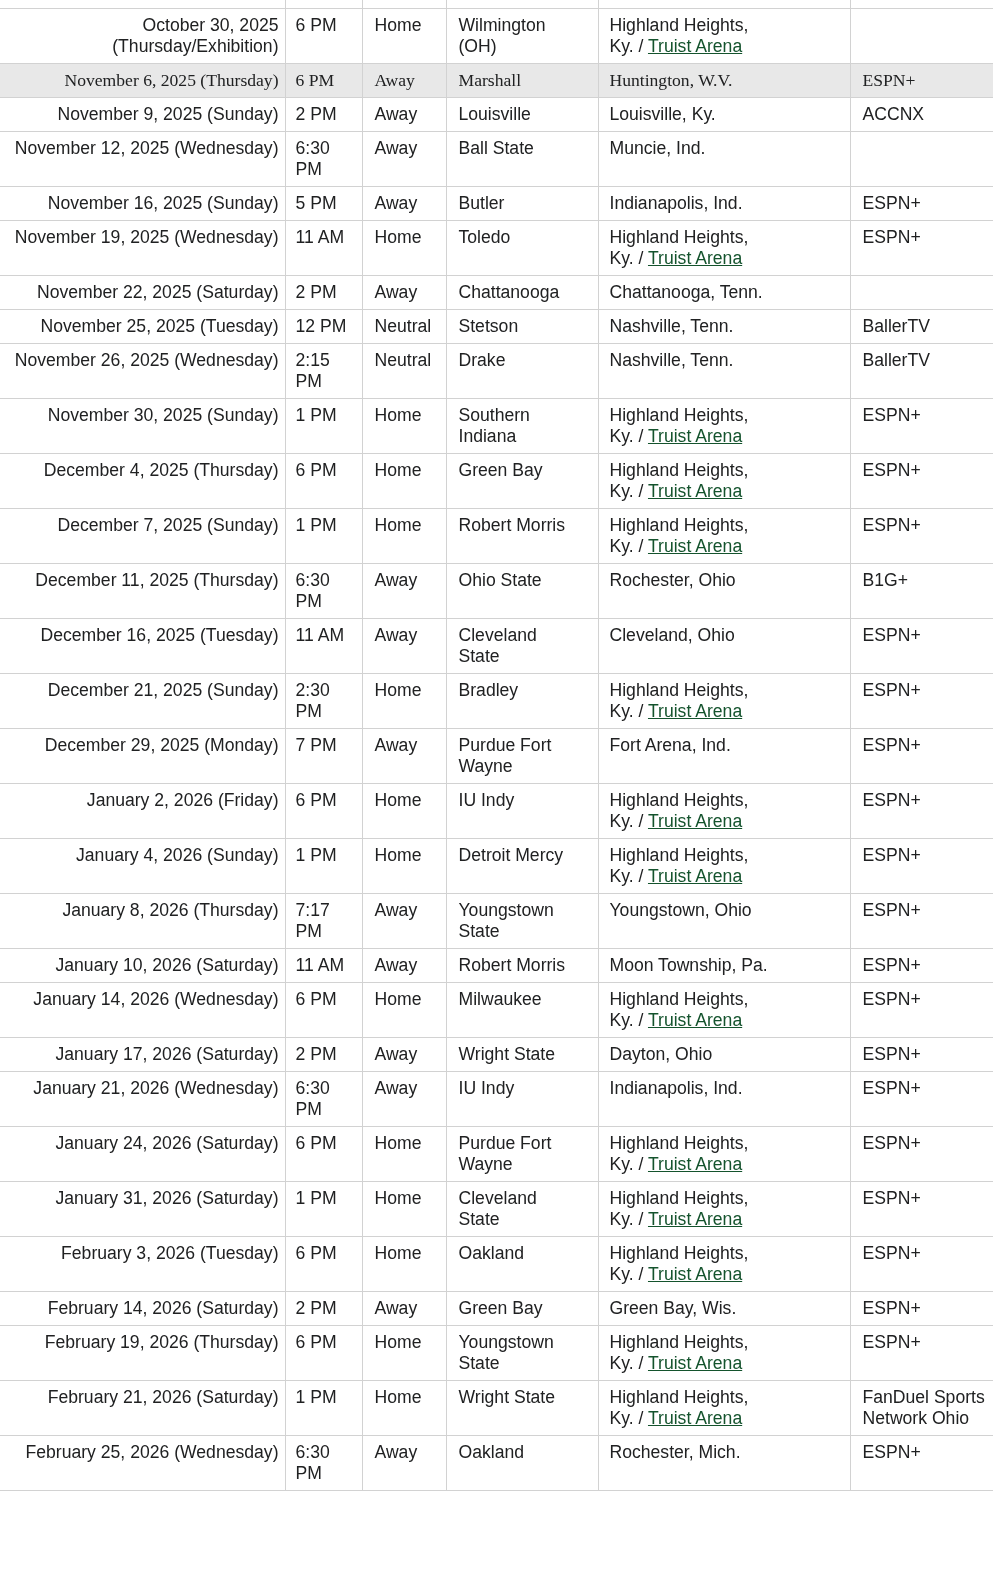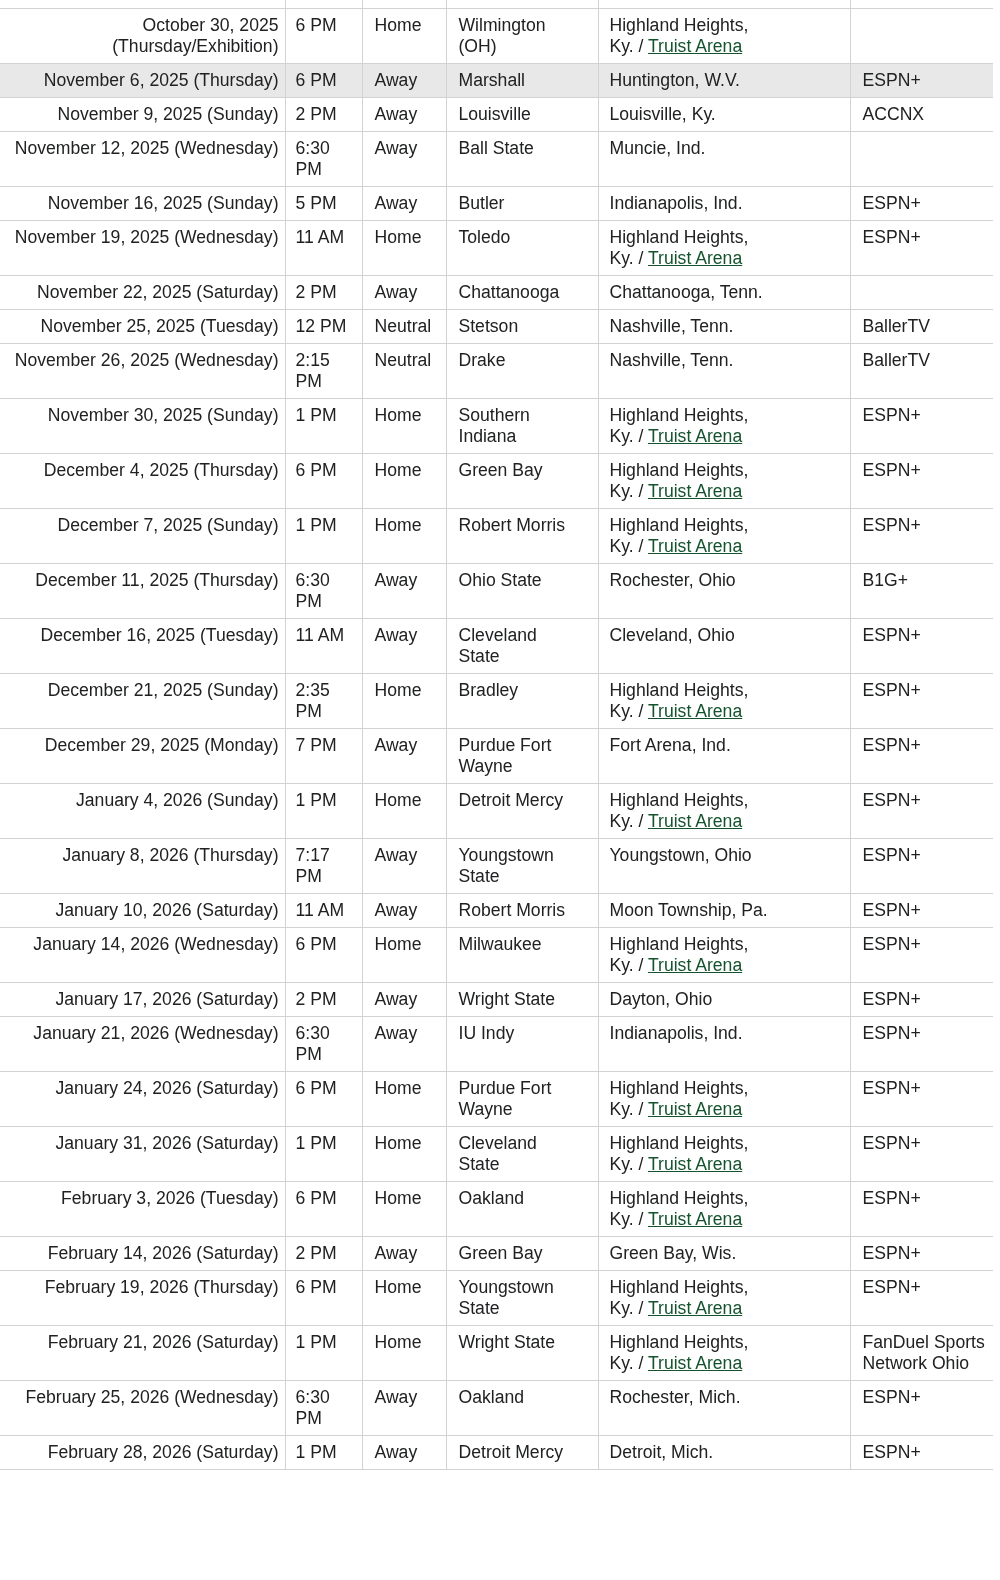--- a/index.html
+++ b/index.html
@@ -31,21 +31,21 @@
   td + td { border-left: 1px solid #d2d2d2; }
   tbody tr:last-child td { border-bottom: 1px solid #d2d2d2; }
 
   
   tr.cut td {
     border-top: none;
     height: 8px;
     padding: 0;
   }
 
-  tr.hl td { background: #e8e8e8; }
+  tr.hl td { background: #e8e8e8; font-family: Liberation Serif, serif; }
 
   .c-date { padding-left: 10px; padding-right: 6px; text-align: right; }
   .c-time { padding-left: 10px; padding-right: 8px; margin-top: 16px; }
   .c-site { padding-left: 12px; padding-right: 8px; }
   .c-opp  { padding-left: 12px; padding-right: 20px; }
   .c-loc  { padding-left: 11px; padding-right: 8px; }
   .c-tv   { padding-left: 12px; padding-right: 2px; }
 
   .loc-text { white-space: pre-line; }
 
@@ -188,36 +188,45 @@
       <tr>
     <td class="c-date">December 16, 2025 (Tuesday)</td>
     <td class="c-time">11 AM</td>
     <td class="c-site">Away</td>
     <td class="c-opp">Cleveland State</td>
     <td class="c-loc"><span class="loc-text">Cleveland, Ohio</span></td>
     <td class="c-tv">ESPN+</td>
   </tr>
       <tr>
     <td class="c-date">December 21, 2025 (Sunday)</td>
-    <td class="c-time">2:35 PM</td>
+    <td class="c-time">2:30 PM</td>
     <td class="c-site">Home</td>
     <td class="c-opp">Bradley</td>
     <td class="c-loc"><span class="loc-text">Highland Heights,
 Ky. / </span><a class="loc-link" href="#">Truist Arena</a></td>
     <td class="c-tv">ESPN+</td>
   </tr>
       <tr>
     <td class="c-date">December 29, 2025 (Monday)</td>
     <td class="c-time">7 PM</td>
     <td class="c-site">Away</td>
     <td class="c-opp">Purdue Fort Wayne</td>
     <td class="c-loc"><span class="loc-text">Fort Arena, Ind.</span></td>
     <td class="c-tv">ESPN+</td>
   </tr>
       <tr>
+    <td class="c-date">January 2, 2026 (Friday)</td>
+    <td class="c-time">6 PM</td>
+    <td class="c-site">Home</td>
+    <td class="c-opp">IU Indy</td>
+    <td class="c-loc"><span class="loc-text">Highland Heights,
+Ky. / </span><a class="loc-link" href="#">Truist Arena</a></td>
+    <td class="c-tv">ESPN+</td>
+  </tr>
+      <tr>
     <td class="c-date">January 4, 2026 (Sunday)</td>
     <td class="c-time">1 PM</td>
     <td class="c-site">Home</td>
     <td class="c-opp">Detroit Mercy</td>
     <td class="c-loc"><span class="loc-text">Highland Heights,
 Ky. / </span><a class="loc-link" href="#">Truist Arena</a></td>
     <td class="c-tv">ESPN+</td>
   </tr>
       <tr>
     <td class="c-date">January 8, 2026 (Thursday)</td>
@@ -314,22 +323,14 @@
     <td class="c-tv">FanDuel Sports Network Ohio</td>
   </tr>
       <tr>
     <td class="c-date">February 25, 2026 (Wednesday)</td>
     <td class="c-time">6:30 PM</td>
     <td class="c-site">Away</td>
     <td class="c-opp">Oakland</td>
     <td class="c-loc"><span class="loc-text">Rochester, Mich.</span></td>
     <td class="c-tv">ESPN+</td>
   </tr>
-      <tr>
-    <td class="c-date">February 28, 2026 (Saturday)</td>
-    <td class="c-time">1 PM</td>
-    <td class="c-site">Away</td>
-    <td class="c-opp">Detroit Mercy</td>
-    <td class="c-loc"><span class="loc-text">Detroit, Mich.</span></td>
-    <td class="c-tv">ESPN+</td>
-  </tr>
     </tbody>
 </table>
 
 </body></html>

